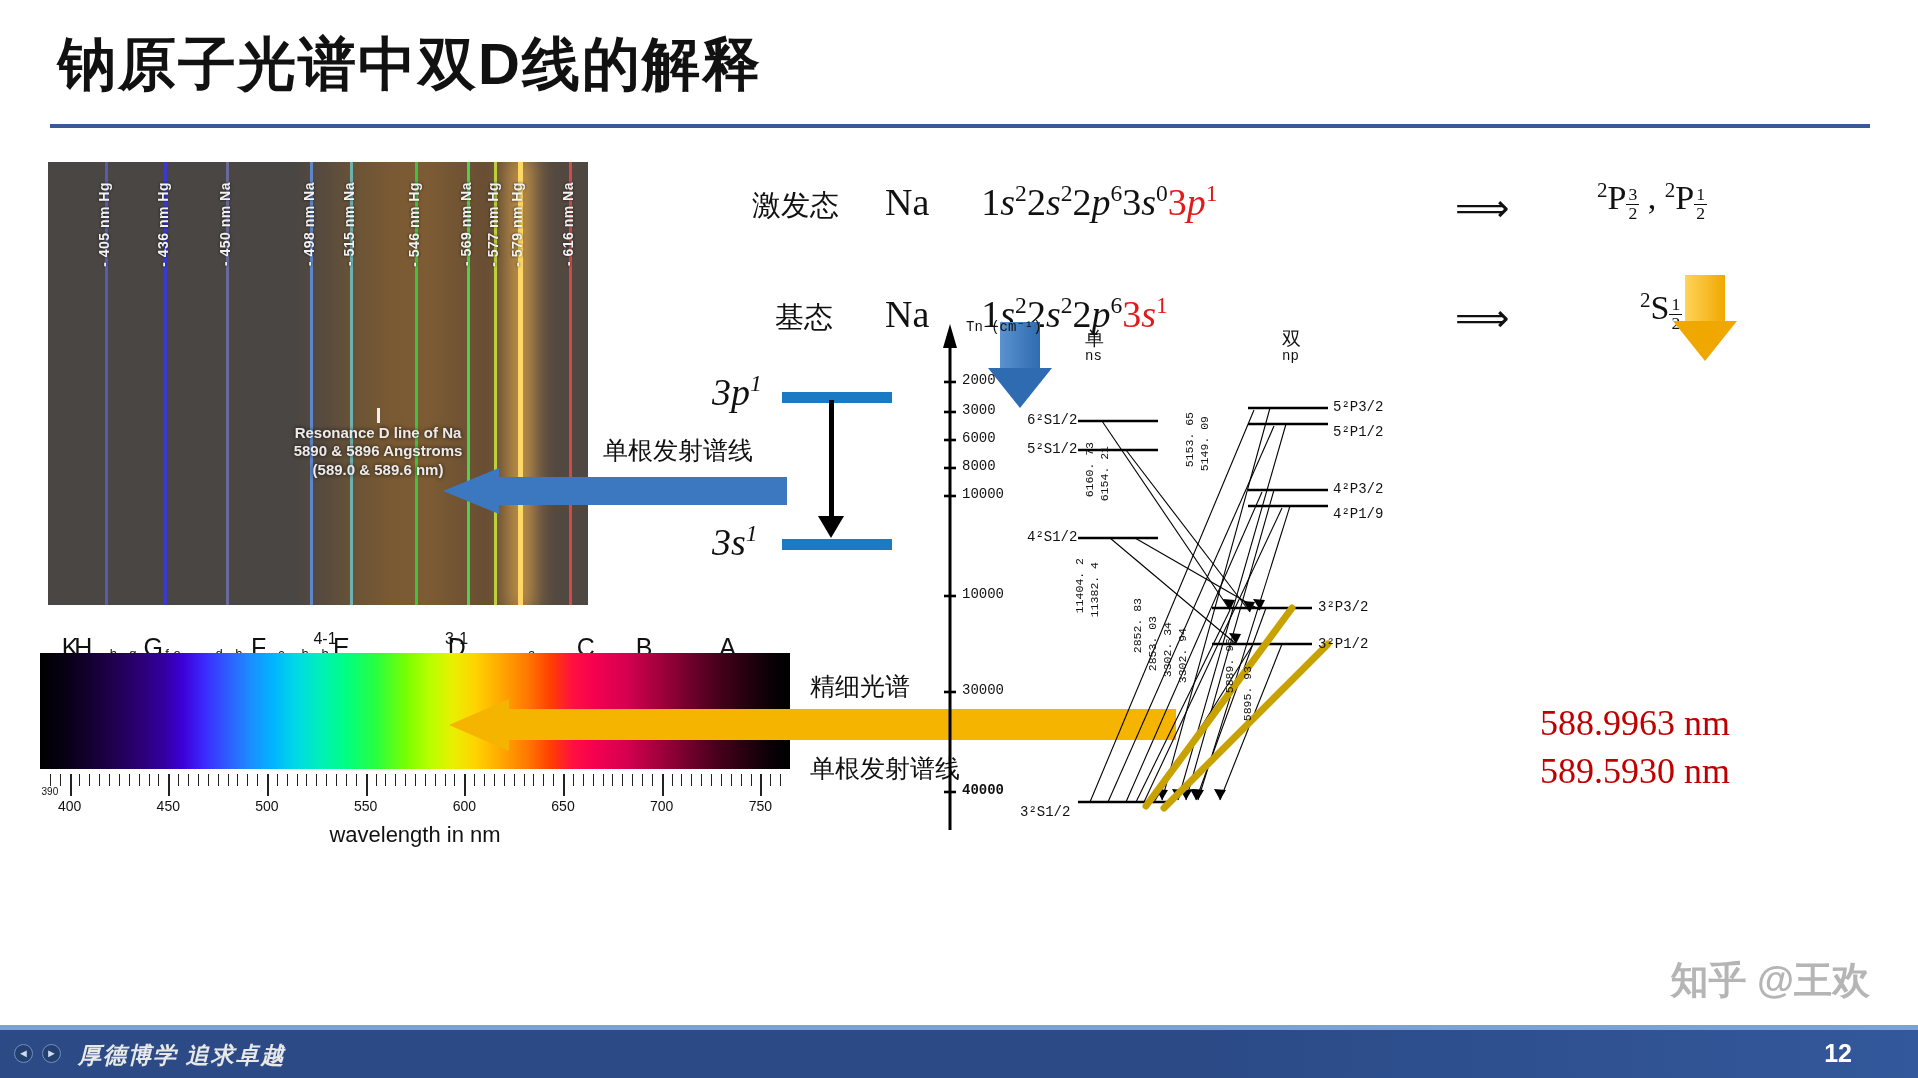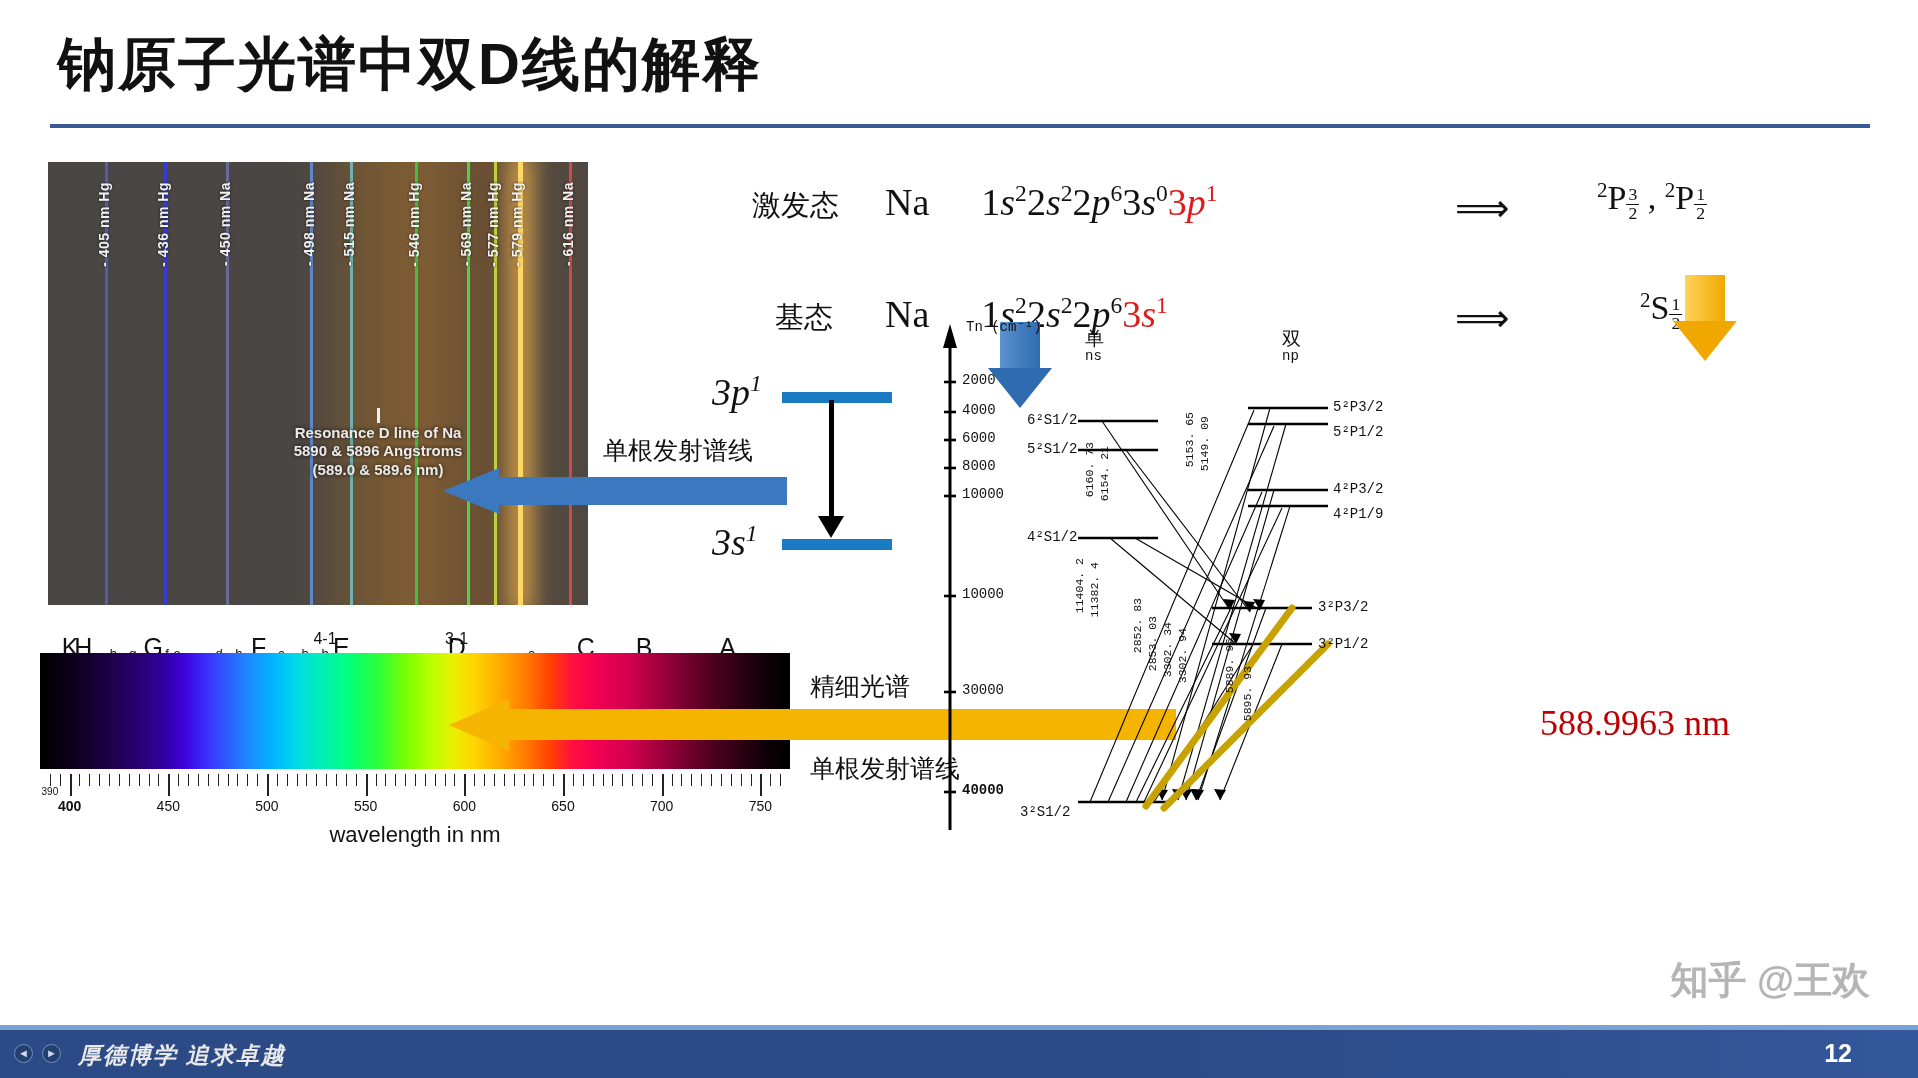--- a/index.html
+++ b/index.html
@@ -358,21 +358,21 @@
       <div class="ax-tick minor" style="left: 661.184px;"></div>
       <div class="ax-tick minor" style="left: 671.053px;"></div>
       <div class="ax-tick minor" style="left: 680.921px;"></div>
       <div class="ax-tick minor" style="left: 690.789px;"></div>
       <div class="ax-tick minor" style="left: 700.658px;"></div>
       <div class="ax-tick minor" style="left: 710.526px;"></div>
       <div class="ax-tick major" style="left: 720.395px;"></div>
       <div class="ax-tick minor" style="left: 730.263px;"></div>
       <div class="ax-tick minor" style="left: 740.132px;"></div>
       <div class="ax-lab sm" style="left: 9.86842px; top: 12px;">390</div>
-      <div class="ax-lab" style="left: 29.6053px; top: 24px; font-weight: bold;">400</div>
+      <div class="ax-lab" style="left: 29.6053px; top: 24px;">400</div>
       <div class="ax-lab" style="left: 128.289px; top: 24px;">450</div>
       <div class="ax-lab" style="left: 226.974px; top: 24px;">500</div>
       <div class="ax-lab" style="left: 325.658px; top: 24px;">550</div>
       <div class="ax-lab" style="left: 424.342px; top: 24px;">600</div>
       <div class="ax-lab" style="left: 523.026px; top: 24px;">650</div>
       <div class="ax-lab" style="left: 621.711px; top: 24px;">700</div>
       <div class="ax-lab" style="left: 720.395px; top: 24px;">750</div>
     </div>
   <div id="wl-caption">wavelength in nm</div>
 </div>
@@ -484,21 +484,21 @@
     </g>
 
     <g stroke="#c8a200" stroke-width="7" stroke-linecap="round">
       <line x1="362" y1="288" x2="216" y2="486"></line>
       <line x1="398" y1="324" x2="234" y2="488"></line>
     </g>
   </svg>
 
   <div class="gl" style="left:36px; top:-2px;">Tn (cm⁻¹)</div>
   <div class="gl" style="left:32px; top:52px;">2000</div>
-  <div class="gl" style="left:32px; top:82px;">4000</div>
+  <div class="gl" style="left:32px; top:82px;">3000</div>
   <div class="gl" style="left:32px; top:110px;">6000</div>
   <div class="gl" style="left:32px; top:138px;">8000</div>
   <div class="gl" style="left:32px; top:166px;">10000</div>
   <div class="gl" style="left:32px; top:266px;">10000</div>
   <div class="gl" style="left:32px; top:362px;">30000</div>
   <div class="gl" style="left:32px; top:462px;font-weight:bold;">40000</div>
 
   <div class="cn-anno" style="left:155px; top:6px;  font-size:19px;">单</div>
   <div class="gl" style="left:155px; top:28px;">ns</div>
   <div class="cn-anno" style="left:352px; top:6px;  font-size:19px;">双</div>
@@ -525,20 +525,21 @@
   <div class="vrot" style="left:201px; top:278px;">2852. 83</div>
   <div class="vrot" style="left:216px; top:296px;">2853. 03</div>
   <div class="vrot" style="left:231px; top:302px;">3302. 34</div>
   <div class="vrot" style="left:246px; top:308px;">3302. 94</div>
   <div class="vrot" style="left:293px; top:318px;">5889. 96</div>
   <div class="vrot" style="left:311px; top:346px;">5895. 93</div>
 </div>
 
 <div id="nm-values">
   <div>588.9963 nm</div>
+  <div>589.5930 nm</div>
 </div>
 
 <div id="watermark">知乎 @王欢</div>
 
 <div id="footer-accent"></div>
 <div id="footer">
   <div class="nav-dot" style="left:14px;">◄</div>
   <div class="nav-dot" style="left:42px;">►</div>
   <div id="footer-motto">厚德博学    追求卓越</div>
   <div id="page-number">12</div>

